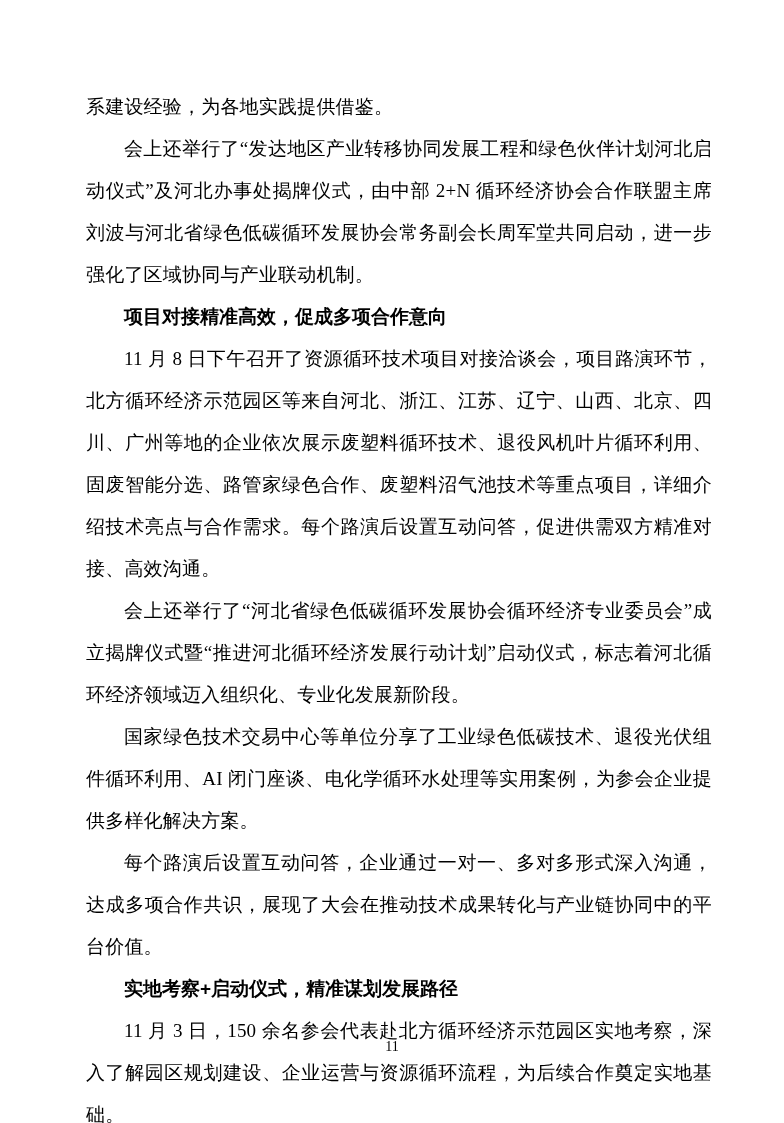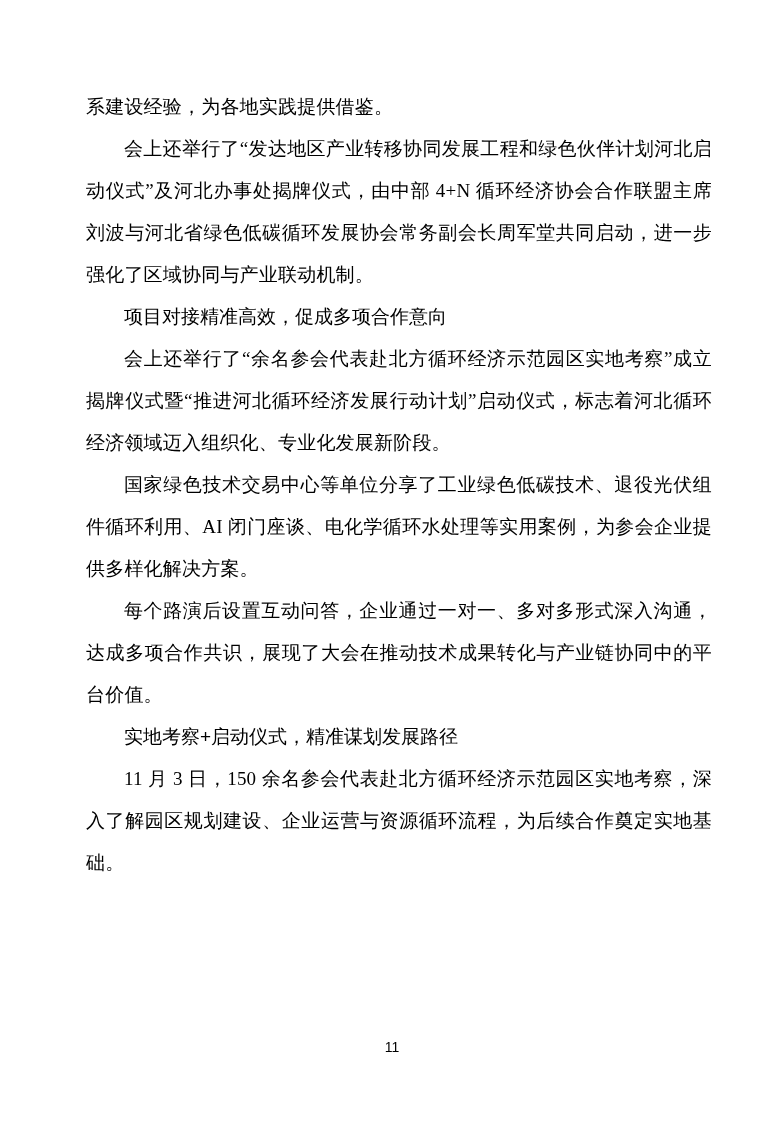--- a/index.html
+++ b/index.html
@@ -32,45 +32,46 @@
     letter-spacing: 0.2px;
   }
   .indent {
     text-indent: 2em;
   }
   .heading {
     margin: 0;
     font-size: 19px;
     line-height: 42px;
     color: #000000;
-    font-weight: 400;
+    font-weight: 700;
     text-indent: 2em;
     font-family: "Liberation Sans", "DejaVu Sans", sans-serif;
     text-align: left;
   }
   .page-number {
     position: absolute;
     left: 0;
     right: 0;
     top: 1038px;
     text-align: center;
     font-size: 14px;
     line-height: 18px;
     color: #000000;
-    font-family: Liberation Sans, sans-serif;
+    font-family: Liberation Serif, serif;
   }
 </style>
 </head>
 <body>
 
 <div class="page">
   <div class="content">
     <p class="para">系建设经验，为各地实践提供借鉴。</p>
-    <p class="para indent">会上还举行了“发达地区产业转移协同发展工程和绿色伙伴计划河北启动仪式”及河北办事处揭牌仪式，由中部 4+N 循环经济协会合作联盟主席刘波与河北省绿色低碳循环发展协会常务副会长周军堂共同启动，进一步强化了区域协同与产业联动机制。</p>
+    <p class="para indent">会上还举行了“发达地区产业转移协同发展工程和绿色伙伴计划河北启动仪式”及河北办事处揭牌仪式，由中部 2+N 循环经济协会合作联盟主席刘波与河北省绿色低碳循环发展协会常务副会长周军堂共同启动，进一步强化了区域协同与产业联动机制。</p>
     <p class="heading">项目对接精准高效，促成多项合作意向</p>
-    <p class="para indent">会上还举行了“余名参会代表赴北方循环经济示范园区实地考察”成立揭牌仪式暨“推进河北循环经济发展行动计划”启动仪式，标志着河北循环经济领域迈入组织化、专业化发展新阶段。</p>
+    <p class="para indent">11 月 8 日下午召开了资源循环技术项目对接洽谈会，项目路演环节，北方循环经济示范园区等来自河北、浙江、江苏、辽宁、山西、北京、四川、广州等地的企业依次展示废塑料循环技术、退役风机叶片循环利用、固废智能分选、路管家绿色合作、废塑料沼气池技术等重点项目，详细介绍技术亮点与合作需求。每个路演后设置互动问答，促进供需双方精准对接、高效沟通。</p>
+    <p class="para indent">会上还举行了“河北省绿色低碳循环发展协会循环经济专业委员会”成立揭牌仪式暨“推进河北循环经济发展行动计划”启动仪式，标志着河北循环经济领域迈入组织化、专业化发展新阶段。</p>
     <p class="para indent">国家绿色技术交易中心等单位分享了工业绿色低碳技术、退役光伏组件循环利用、AI 闭门座谈、电化学循环水处理等实用案例，为参会企业提供多样化解决方案。</p>
     <p class="para indent">每个路演后设置互动问答，企业通过一对一、多对多形式深入沟通，达成多项合作共识，展现了大会在推动技术成果转化与产业链协同中的平台价值。</p>
     <p class="heading">实地考察+启动仪式，精准谋划发展路径</p>
     <p class="para indent">11 月 3 日，150 余名参会代表赴北方循环经济示范园区实地考察，深入了解园区规划建设、企业运营与资源循环流程，为后续合作奠定实地基础。</p>
   </div>
   <div class="page-number">11</div>
 </div>
 
 </body></html>

